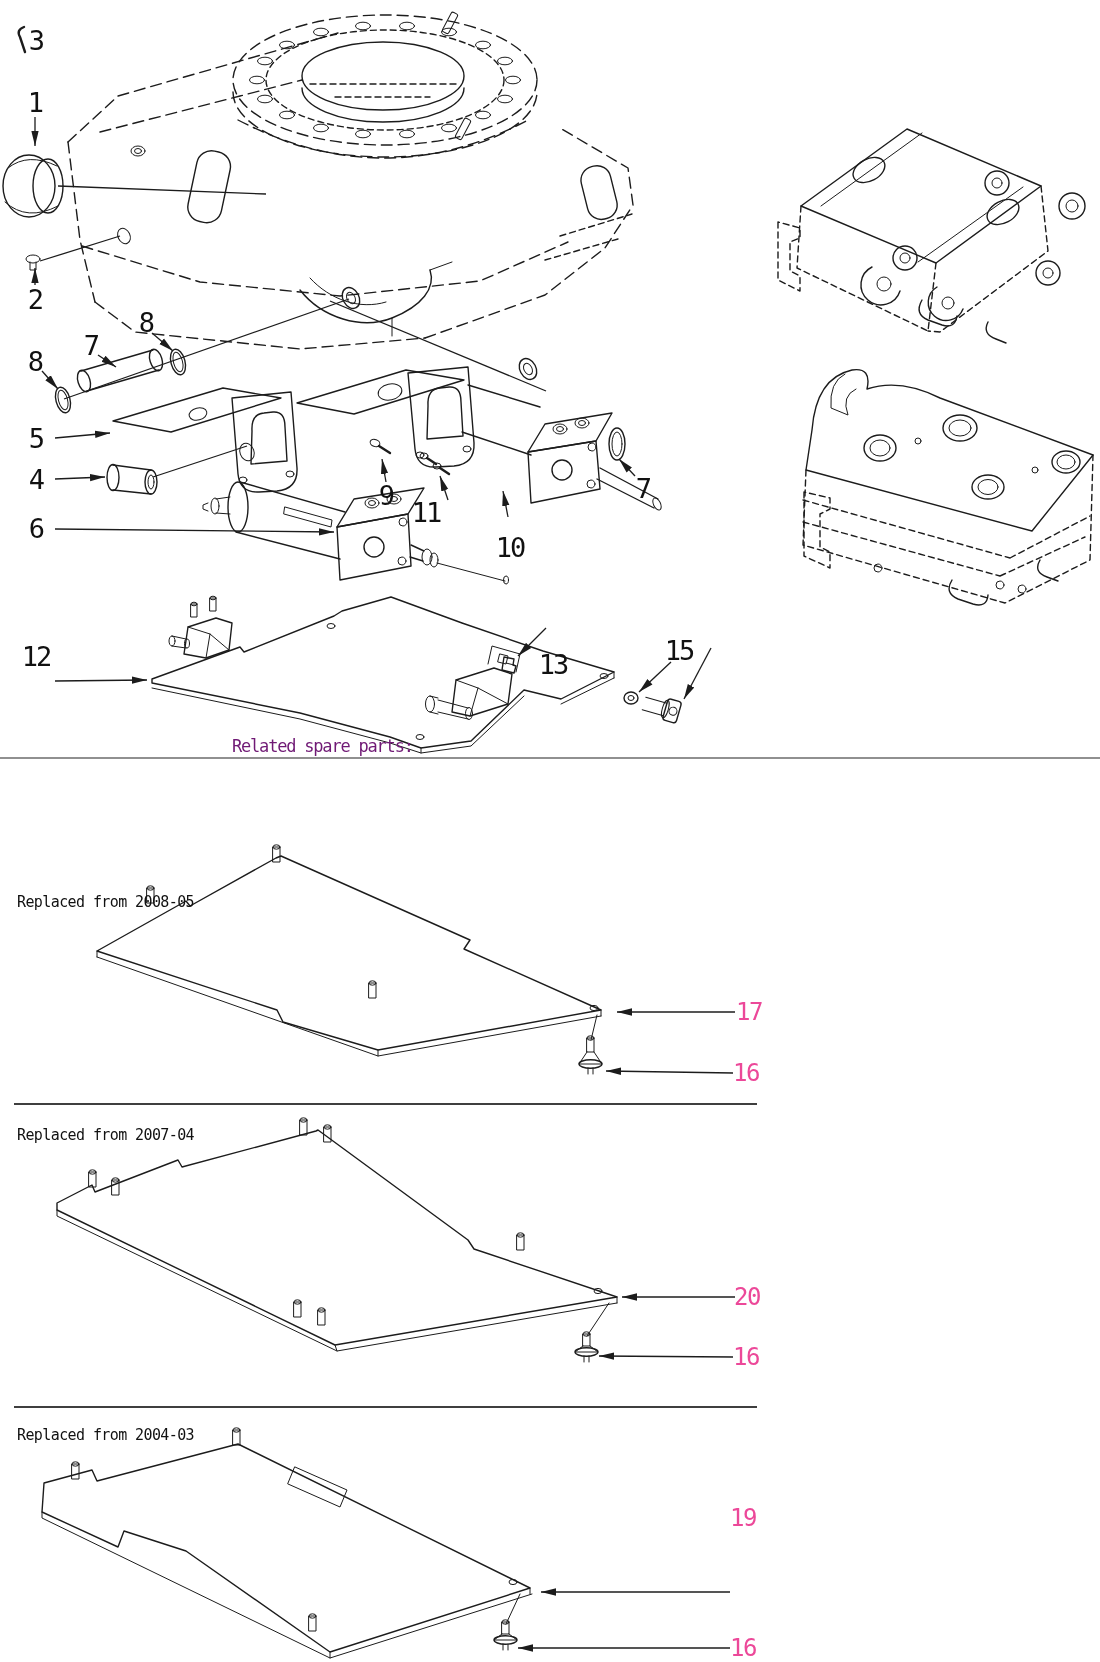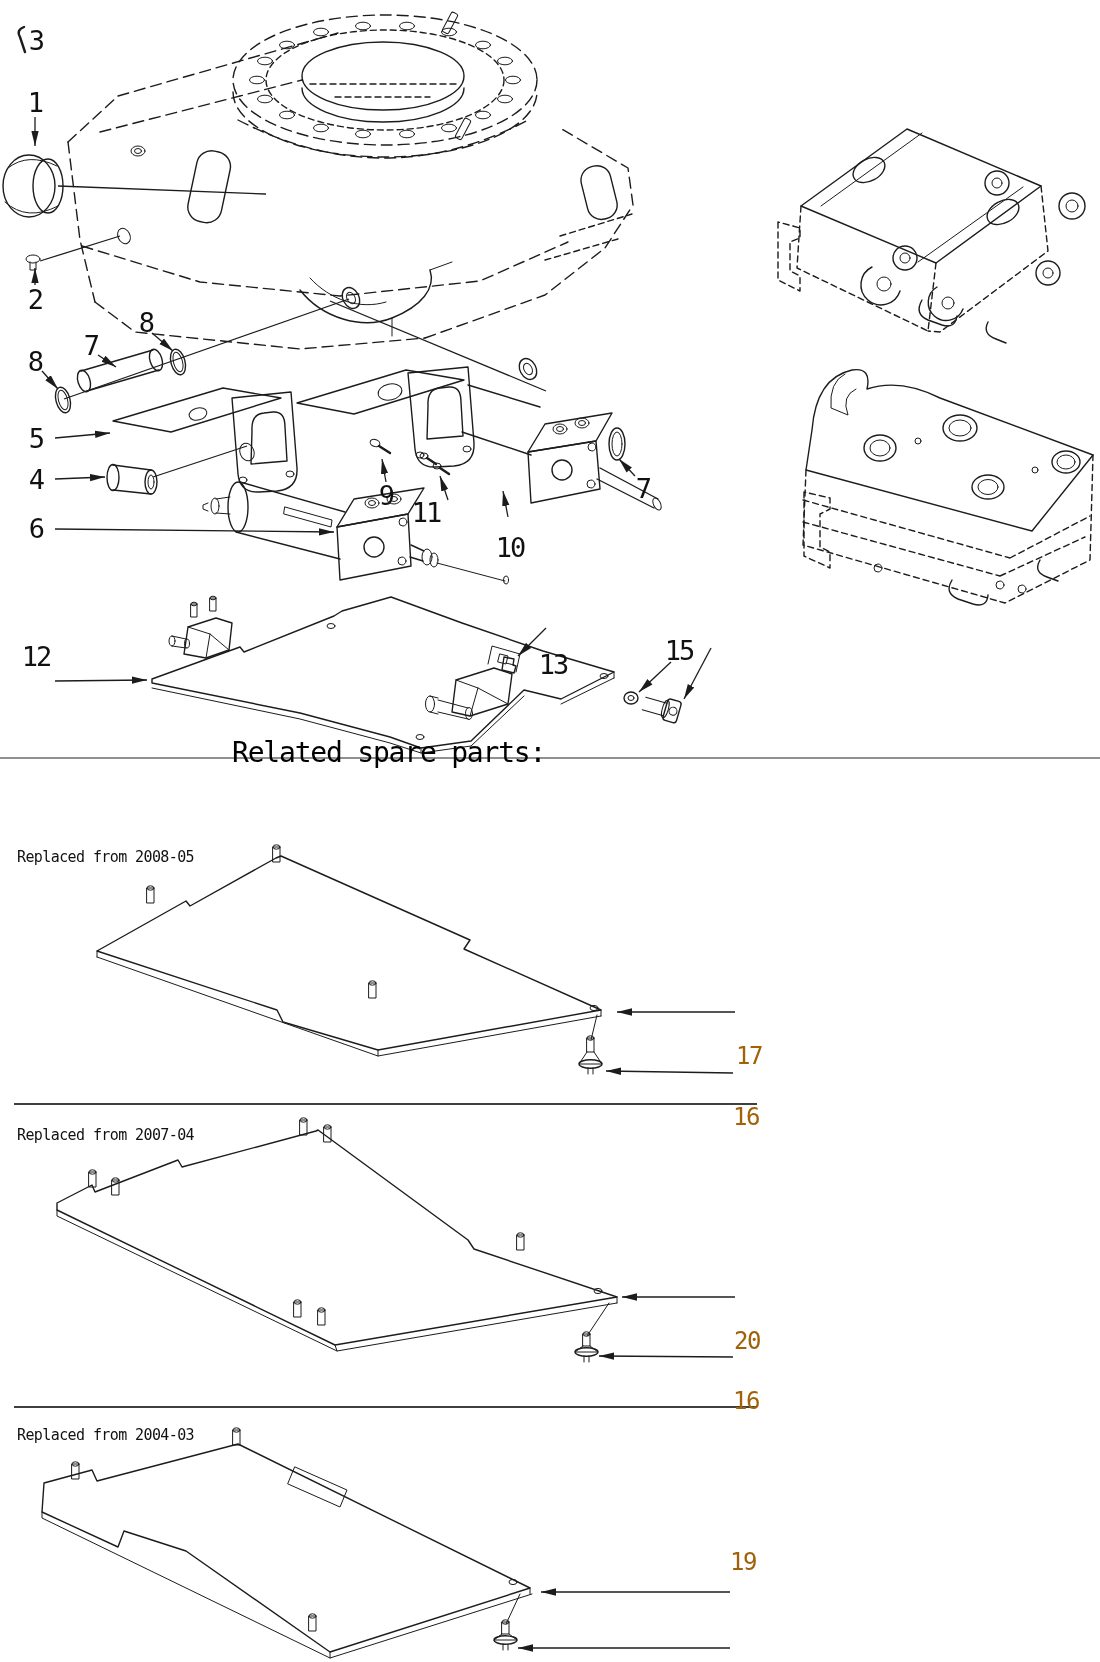--- a/index.html
+++ b/index.html
@@ -10,22 +10,22 @@
   .s  {stroke:#1c1c1c;fill:none;stroke-width:1.4;stroke-linecap:round;stroke-linejoin:round;}
   .sw1{stroke-width:1;}
   .sw2{stroke-width:2.4;}
   .dash  {stroke-dasharray:11 6;}
   .dashsm{stroke-dasharray:6 4;}
   .lead{stroke:#1c1c1c;fill:none;stroke-width:1.3;}
   
   .co{position:absolute;transform:translate(-50%,-50%);font-size:27px;letter-spacing:-2px;
       color:#111;white-space:nowrap;line-height:1;}
   .cos{position:absolute;transform:translate(-50%,-50%);font-size:24px;letter-spacing:-1.5px;
-      color:#a16207;white-space:nowrap;line-height:1;margin-top:44px;}
-  .heading{position:absolute;left:232px;top:736px;font-size:28px;letter-spacing:-1.2px;color:#000000;white-space:nowrap;}
+      color:#ec4899;white-space:nowrap;line-height:1;}
+  .heading{position:absolute;left:232px;top:736px;font-size:17px;letter-spacing:-1.2px;color:#701a75;white-space:nowrap;}
   .seclabel{position:absolute;left:17px;font-size:15px;letter-spacing:-0.6px;color:#111;white-space:nowrap;}
   .divider{position:absolute;height:2px;}
   .div-light{background:#909090;}
   .div-dark{background:#3f3f3f;}
 </style>
 </head>
 <body>
 
 <div class="page">
 
@@ -388,21 +388,21 @@
   <div class="co" style="left:386px;top:495px;">9</div>
   <div class="co" style="left:426px;top:512px;">11</div>
   <div class="co" style="left:510px;top:547px;">10</div>
   <div class="co" style="left:643px;top:488px;">7</div>
   <div class="co" style="left:36px;top:656px;">12</div>
   <div class="co" style="left:553px;top:616px;margin-top:48px;">13</div>
   <div class="co" style="left:679px;top:650px;">15</div>
 
   <div class="heading">Related spare parts:</div>
 
-  <div class="seclabel" style="top:848px;text-align:right;">Replaced from 2008-05</div>
+  <div class="seclabel" style="top:893px;text-align:right;">Replaced from 2008-05</div>
   <div class="cos" style="left:749px;top:1012px;">17</div>
   <div class="cos" style="left:746px;top:1073px;">16</div>
 
   <div class="seclabel" style="top:1126px;text-align:center;">Replaced from 2007-04</div>
   <div class="cos" style="left:747px;top:1297px;">20</div>
   <div class="cos" style="left:746px;top:1357px;">16</div>
 
   <div class="seclabel" style="top:1426px;">Replaced from 2004-03</div>
   <div class="cos" style="left:743px;top:1518px;">19</div>
   <div class="cos" style="left:743px;top:1648px;">16</div>

